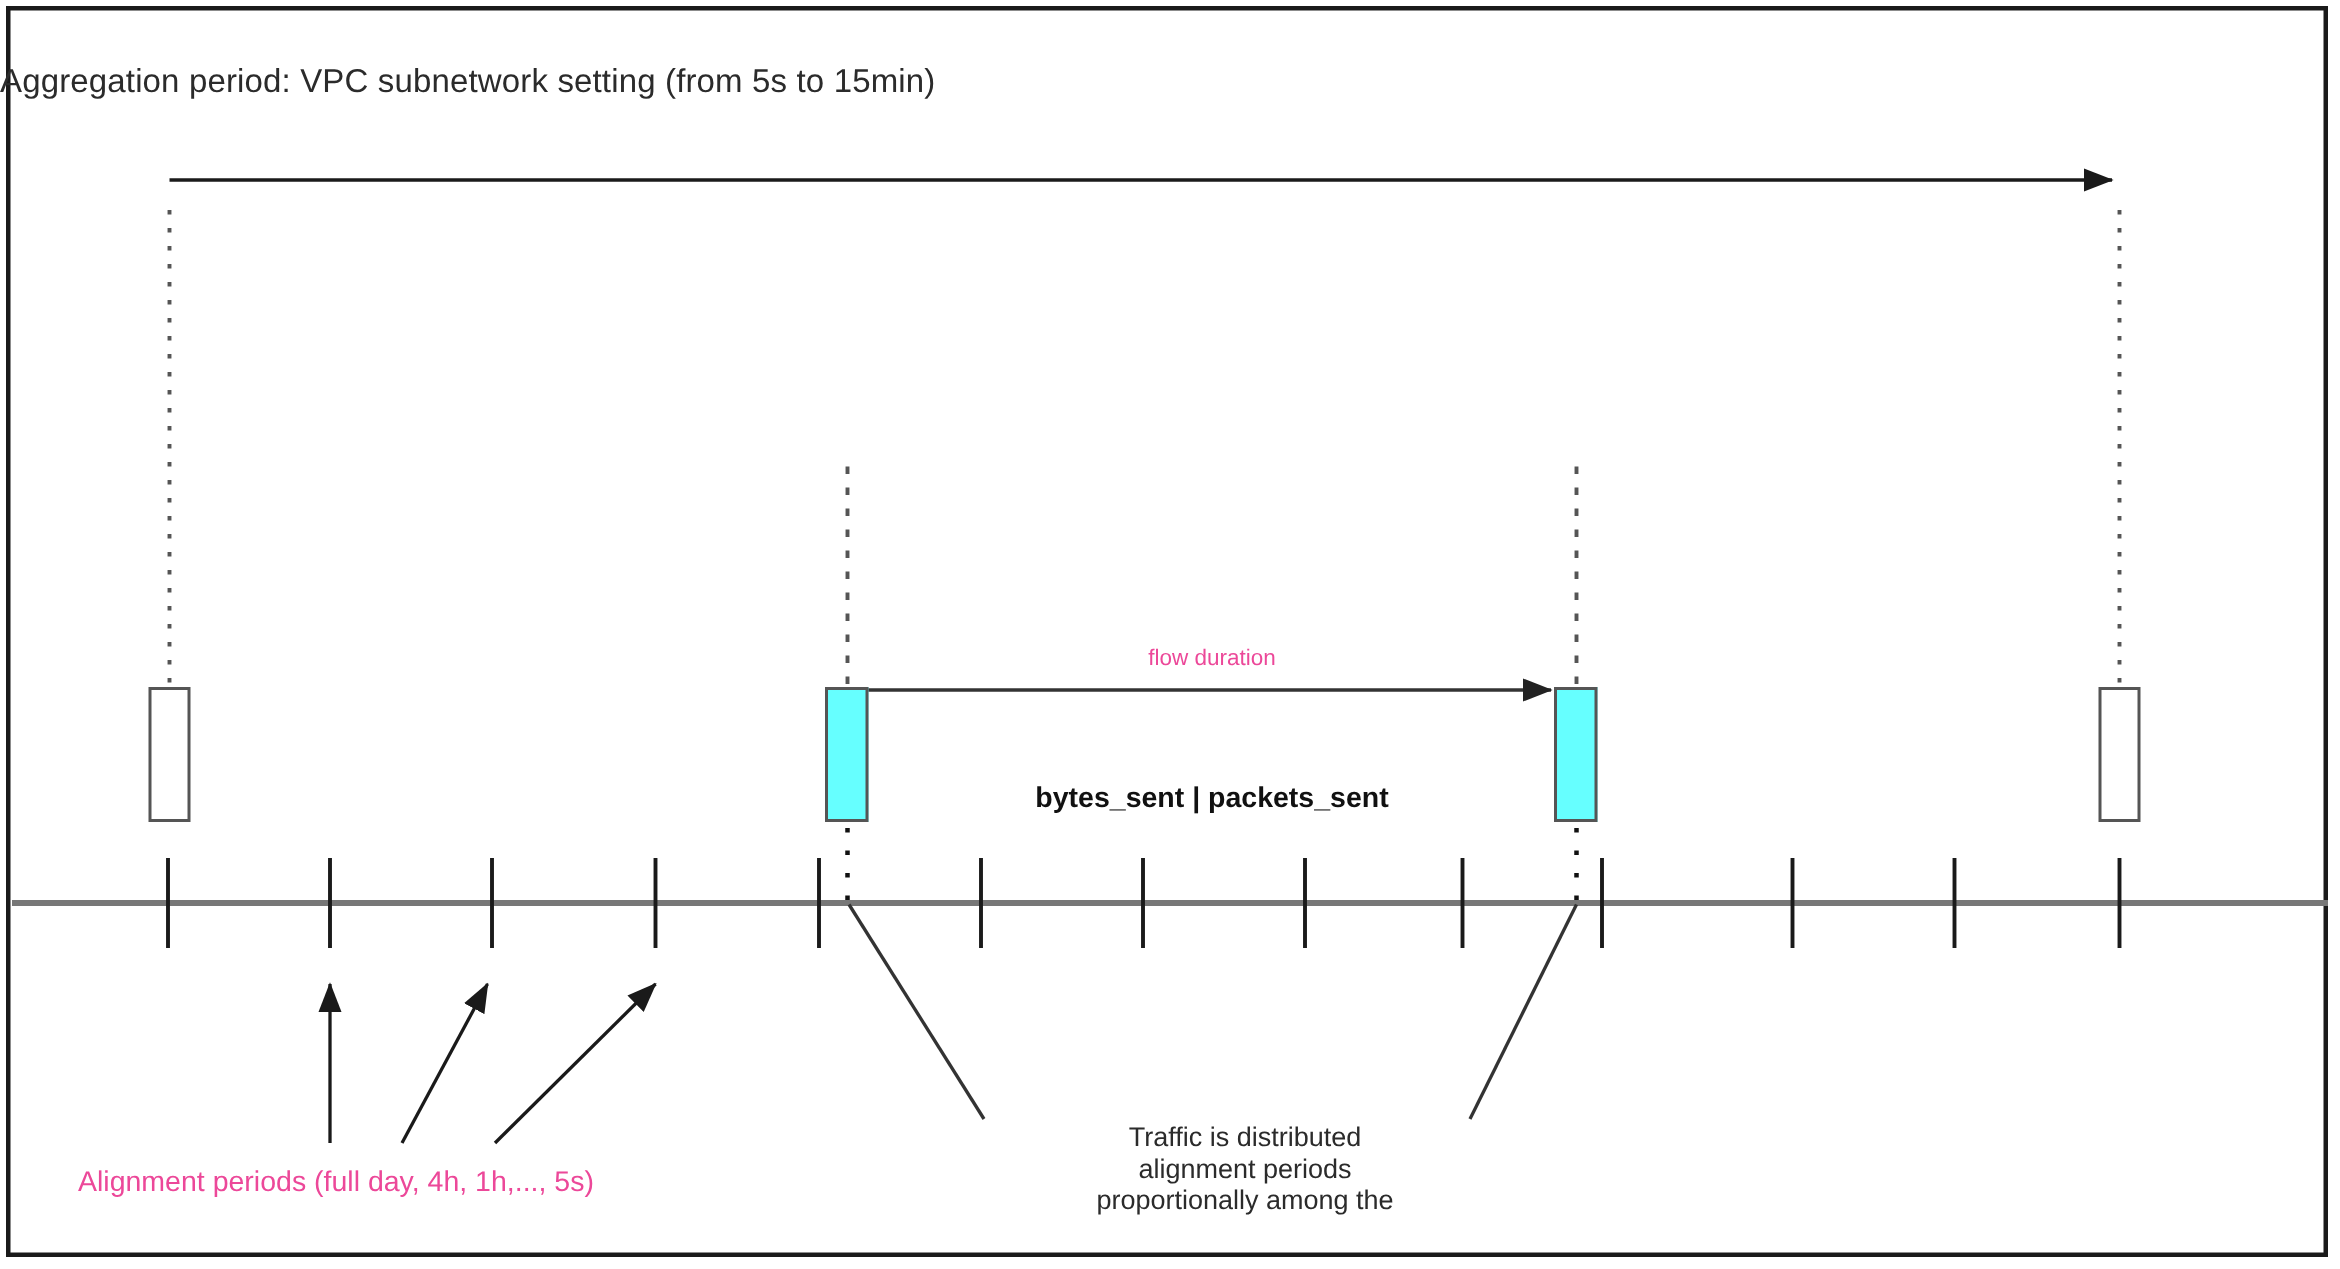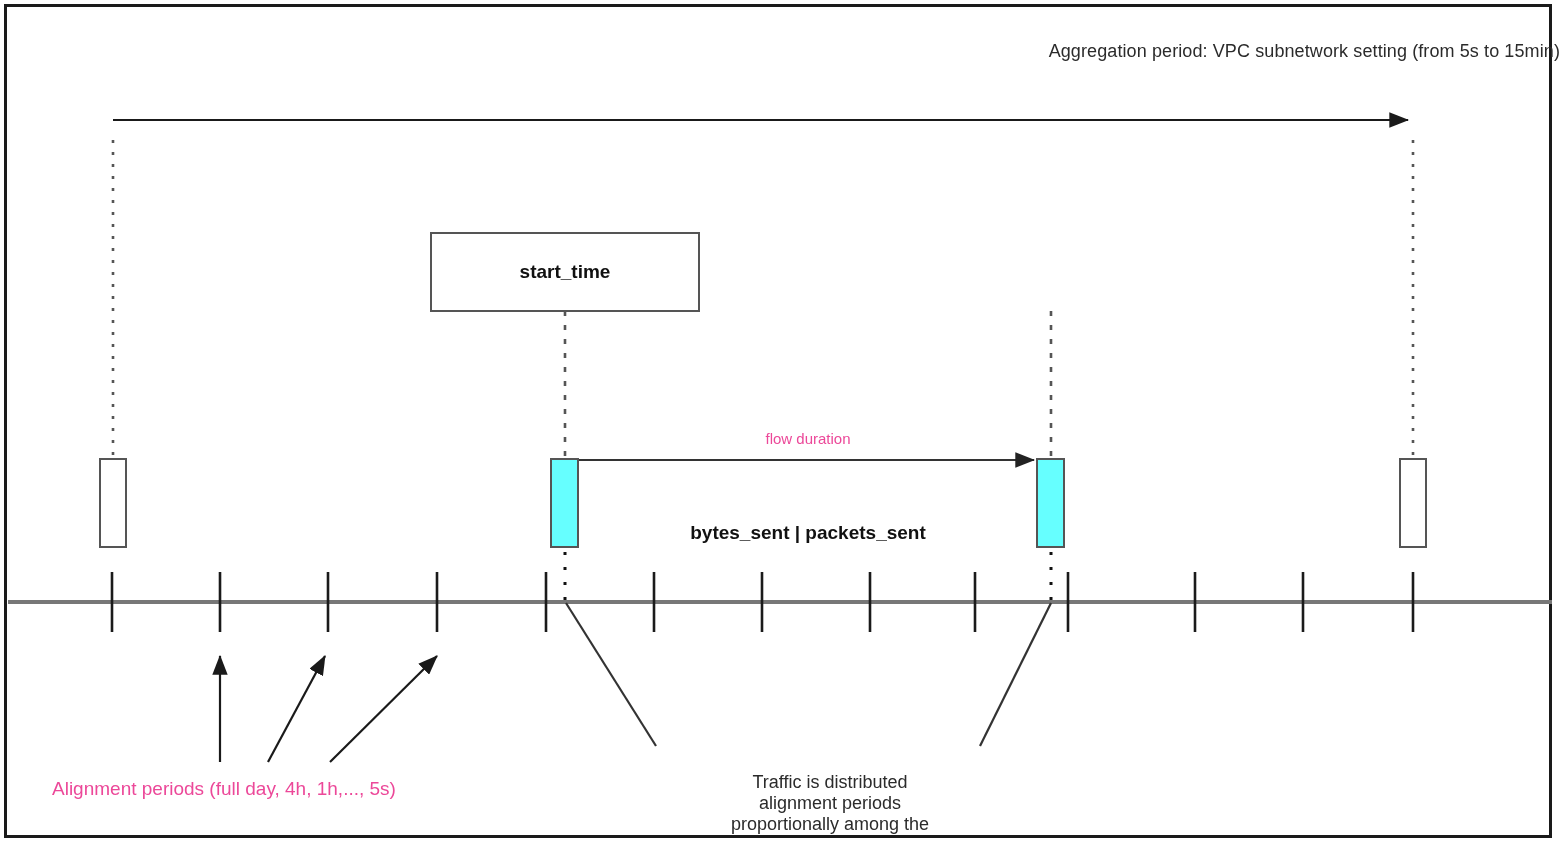--- a/index.html
+++ b/index.html
@@ -35,22 +35,22 @@
     height: 846px;
     overflow: visible;
   }
   .txt {
     position: absolute;
     color: #2b2b2b;
     white-space: pre;
     line-height: 1.25;
   }
   .title-text {
-    font-size: 18px;
-    text-align: right;
+    font-size: 22px;
+    text-align: left;
     letter-spacing: 0.1px;
   }
   .box {
     position: absolute;
     background: #ffffff;
     border: 2.5px solid #555555;
     box-sizing: border-box;
     display: flex;
     align-items: center;
     justify-content: center;
@@ -148,38 +148,35 @@
       <line x1="268" y1="762" x2="325" y2="656" marker-end="url(#arrowhead-black)"></line>
       <line x1="330" y1="762" x2="437" y2="656" marker-end="url(#arrowhead-black)"></line>
     </g>
 
     <line x1="566" y1="603" x2="656" y2="746" stroke="#333333" stroke-width="2.2"></line>
     <line x1="1051" y1="603" x2="980" y2="746" stroke="#333333" stroke-width="2.2"></line>
   </svg>
 
   <div class="txt title-text" style="left:0; top:40px; width:1560px;">Aggregation period: VPC subnetwork setting (from 5s to 15min)</div>
 
-  <div class="box" style="left:430px; top:232px; width:270px; height:80px;">
-    <span class="box-label">start_time</span>
-  </div>
 
 
   <div class="bar-white" style="left:99px; top:458px; width:28px; height:90px;"></div>
 
   <div class="bar-white" style="left:1399px; top:458px; width:28px; height:90px;"></div>
 
   <div class="bar-cyan" style="left:550px; top:458px; width:29px; height:90px;"></div>
 
   <div class="bar-cyan" style="left:1036px; top:458px; width:29px; height:90px;"></div>
 
   <div class="txt label-flow" style="left:565px; top:430px; width:486px; text-align:center;">flow duration</div>
 
   <div class="txt label-bytes" style="left:565px; top:494px; width:486px; text-align:center;">bytes_sent | packets_sent</div>
 
   <div class="txt label-align" style="left:52px; top:777px;">Alignment periods (full day, 4h, 1h,..., 5s)</div>
 
-  <div style="position:absolute; left:690px; top:748px; width:280px;margin-top:24px;">
+  <div style="position:absolute; left:690px; top:748px; width:280px;">
     <div class="label-traffic">Traffic is distributed</div>
     <div class="label-traffic">alignment periods</div>
     <div class="label-traffic">proportionally among the</div>
   </div>
 
 </div>
 
 </body></html>

